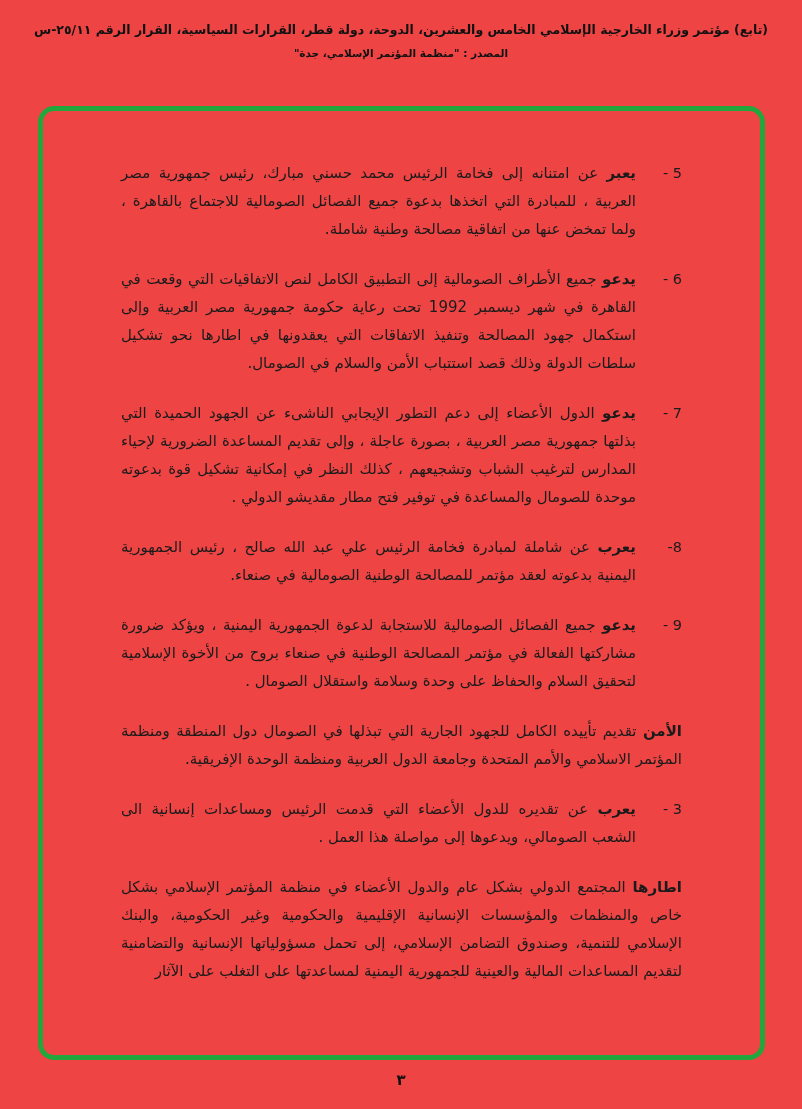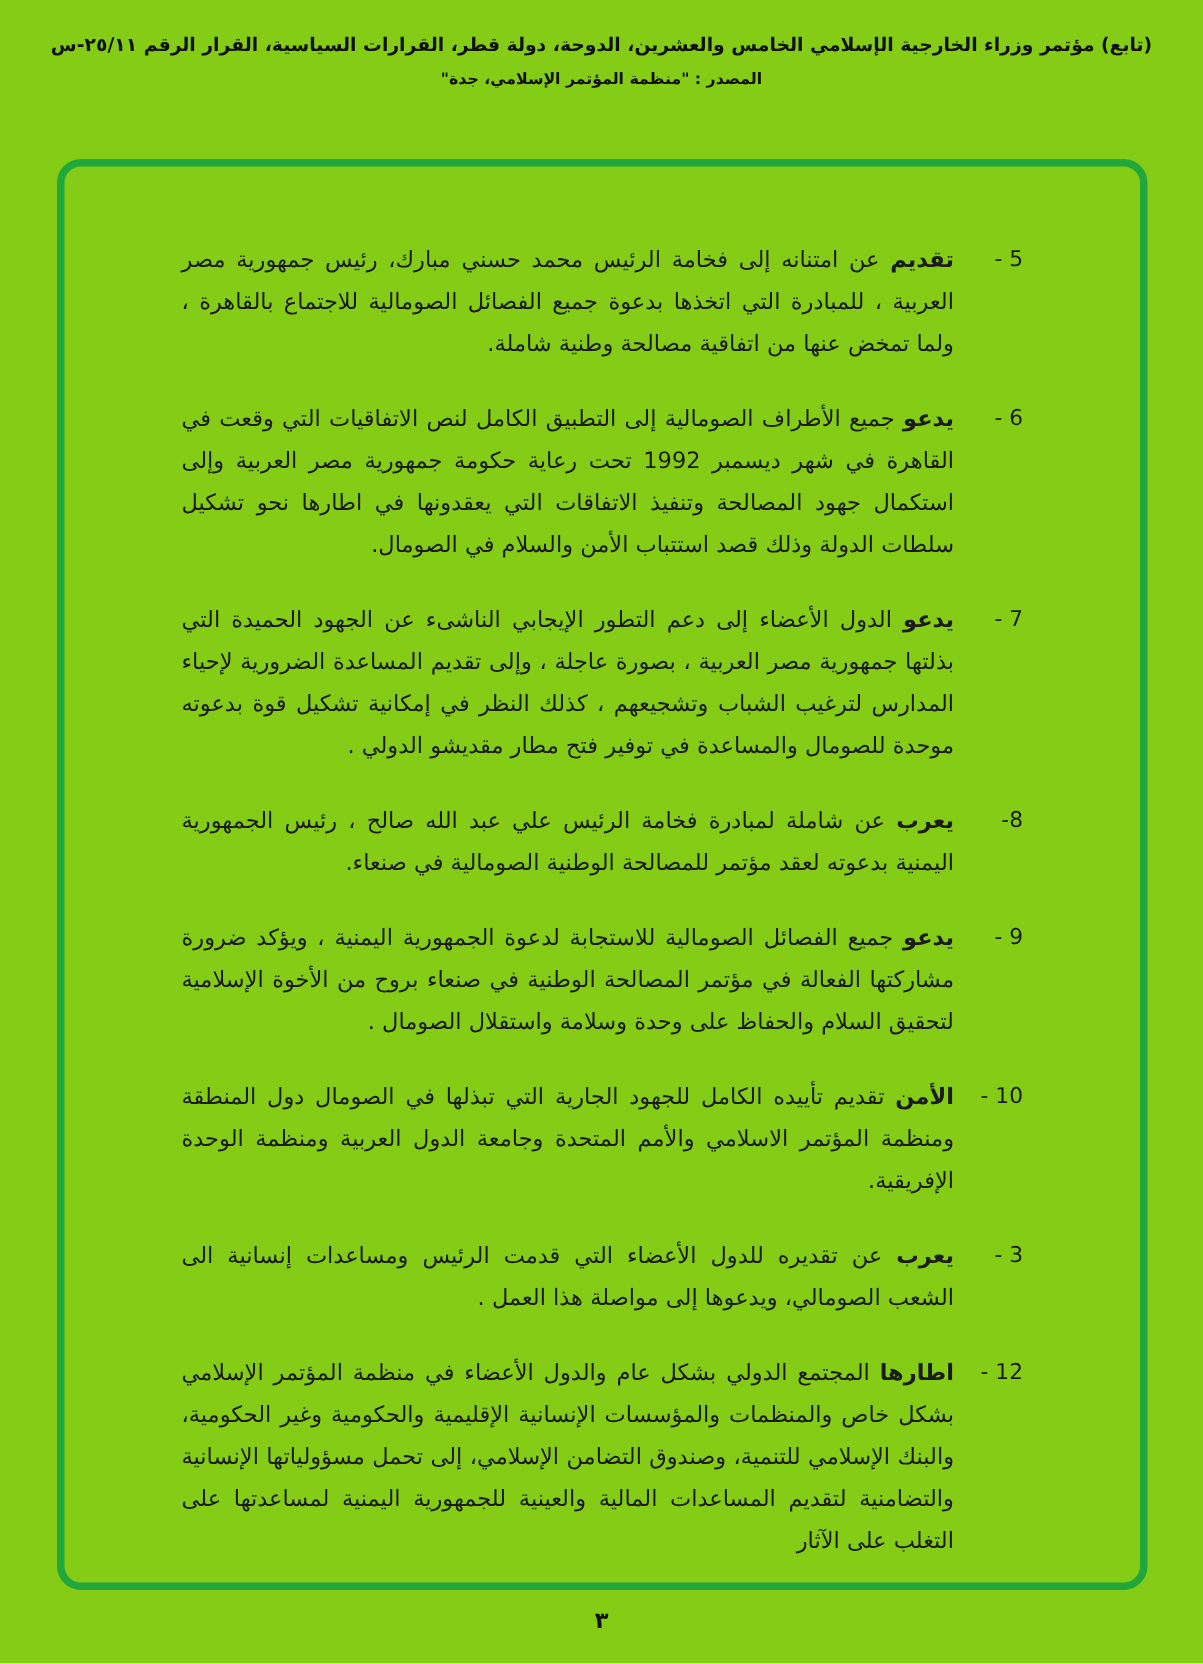--- a/index.html
+++ b/index.html
@@ -8,21 +8,21 @@
     width: 802px;
     height: 1109px;
     background: #ffffff;
     font-family: "DejaVu Sans", sans-serif;
     overflow: hidden;
   }
   .page {
     position: relative;
     width: 802px;
     height: 1109px;
-    background: #84cc16;
+    background: #ef4444;
     color: #1b1b1b;
   }
   .doc-header {
     position: absolute;
     top: 22px;
     left: 0;
     right: 0;
     text-align: center;
     direction: rtl;
     color: #111;
@@ -100,21 +100,21 @@
     <div class="line1">(تابع) مؤتمر وزراء الخارجية الإسلامي الخامس والعشرين، الدوحة، دولة قطر، القرارات السياسية، القرار الرقم ٢٥/١١-س</div>
     <div class="line2">المصدر : "منظمة المؤتمر الإسلامي، جدة"</div>
   </div>
 
   <div class="green-frame"></div>
 
   <div class="content">
 
     <div class="item">
       <span class="num">5 -</span>
-      <p class="para"><b class="lead">تقديم</b> <span>عن امتنانه إلى فخامة الرئيس محمد حسني مبارك، رئيس جمهورية مصر العربية ، للمبادرة التي اتخذها بدعوة جميع الفصائل الصومالية للاجتماع بالقاهرة ، ولما تمخض عنها من اتفاقية مصالحة وطنية شاملة.</span></p>
+      <p class="para"><b class="lead">يعبر</b> <span>عن امتنانه إلى فخامة الرئيس محمد حسني مبارك، رئيس جمهورية مصر العربية ، للمبادرة التي اتخذها بدعوة جميع الفصائل الصومالية للاجتماع بالقاهرة ، ولما تمخض عنها من اتفاقية مصالحة وطنية شاملة.</span></p>
     </div>
 
     <div class="item">
       <span class="num">6 -</span>
       <p class="para"><b class="lead">يدعو</b> <span>جميع الأطراف الصومالية إلى التطبيق الكامل لنص الاتفاقيات التي وقعت في القاهرة في شهر ديسمبر 1992 تحت رعاية حكومة جمهورية مصر العربية وإلى استكمال جهود المصالحة وتنفيذ الاتفاقات التي يعقدونها في اطارها نحو تشكيل سلطات الدولة وذلك قصد استتباب الأمن والسلام في الصومال.</span></p>
     </div>
 
     <div class="item">
       <span class="num">7 -</span>
       <p class="para"><b class="lead">يدعو</b> <span>الدول الأعضاء إلى دعم التطور الإيجابي الناشىء عن الجهود الحميدة التي بذلتها جمهورية مصر العربية ، بصورة عاجلة ، وإلى تقديم المساعدة الضرورية لإحياء المدارس لترغيب الشباب وتشجيعهم ، كذلك النظر في إمكانية تشكيل قوة بدعوته موحدة للصومال والمساعدة في توفير فتح مطار مقديشو الدولي .</span></p>
@@ -124,31 +124,29 @@
       <span class="num">8-</span>
       <p class="para"><b class="lead">يعرب</b> <span>عن شاملة لمبادرة فخامة الرئيس علي عبد الله صالح ، رئيس الجمهورية اليمنية بدعوته لعقد مؤتمر للمصالحة الوطنية الصومالية في صنعاء.</span></p>
     </div>
 
     <div class="item">
       <span class="num">9 -</span>
       <p class="para"><b class="lead">يدعو</b> <span>جميع الفصائل الصومالية للاستجابة لدعوة الجمهورية اليمنية ، ويؤكد ضرورة مشاركتها الفعالة في مؤتمر المصالحة الوطنية في صنعاء بروح من الأخوة الإسلامية لتحقيق السلام والحفاظ على وحدة وسلامة واستقلال الصومال .</span></p>
     </div>
 
     <div class="item">
-      <span class="num">10 -</span>
       <p class="para"><b class="lead">الأمن</b> <span>تقديم تأييده الكامل للجهود الجارية التي تبذلها في الصومال دول المنطقة ومنظمة المؤتمر الاسلامي والأمم المتحدة وجامعة الدول العربية ومنظمة الوحدة الإفريقية.</span></p>
     </div>
 
     <div class="item">
       <span class="num">3 -</span>
       <p class="para"><b class="lead">يعرب</b> <span>عن تقديره للدول الأعضاء التي قدمت الرئيس ومساعدات إنسانية الى الشعب الصومالي، ويدعوها إلى مواصلة هذا العمل .</span></p>
     </div>
 
     <div class="item">
-      <span class="num">12 -</span>
       <p class="para"><b class="lead">اطارها</b> <span>المجتمع الدولي بشكل عام والدول الأعضاء في منظمة المؤتمر الإسلامي بشكل خاص والمنظمات والمؤسسات الإنسانية الإقليمية والحكومية وغير الحكومية، والبنك الإسلامي للتنمية، وصندوق التضامن الإسلامي، إلى تحمل مسؤولياتها الإنسانية والتضامنية لتقديم المساعدات المالية والعينية للجمهورية اليمنية لمساعدتها على التغلب على الآثار</span></p>
     </div>
 
   </div>
 
   <div class="page-number">٣</div>
 
 </div>
 
 </body></html>

